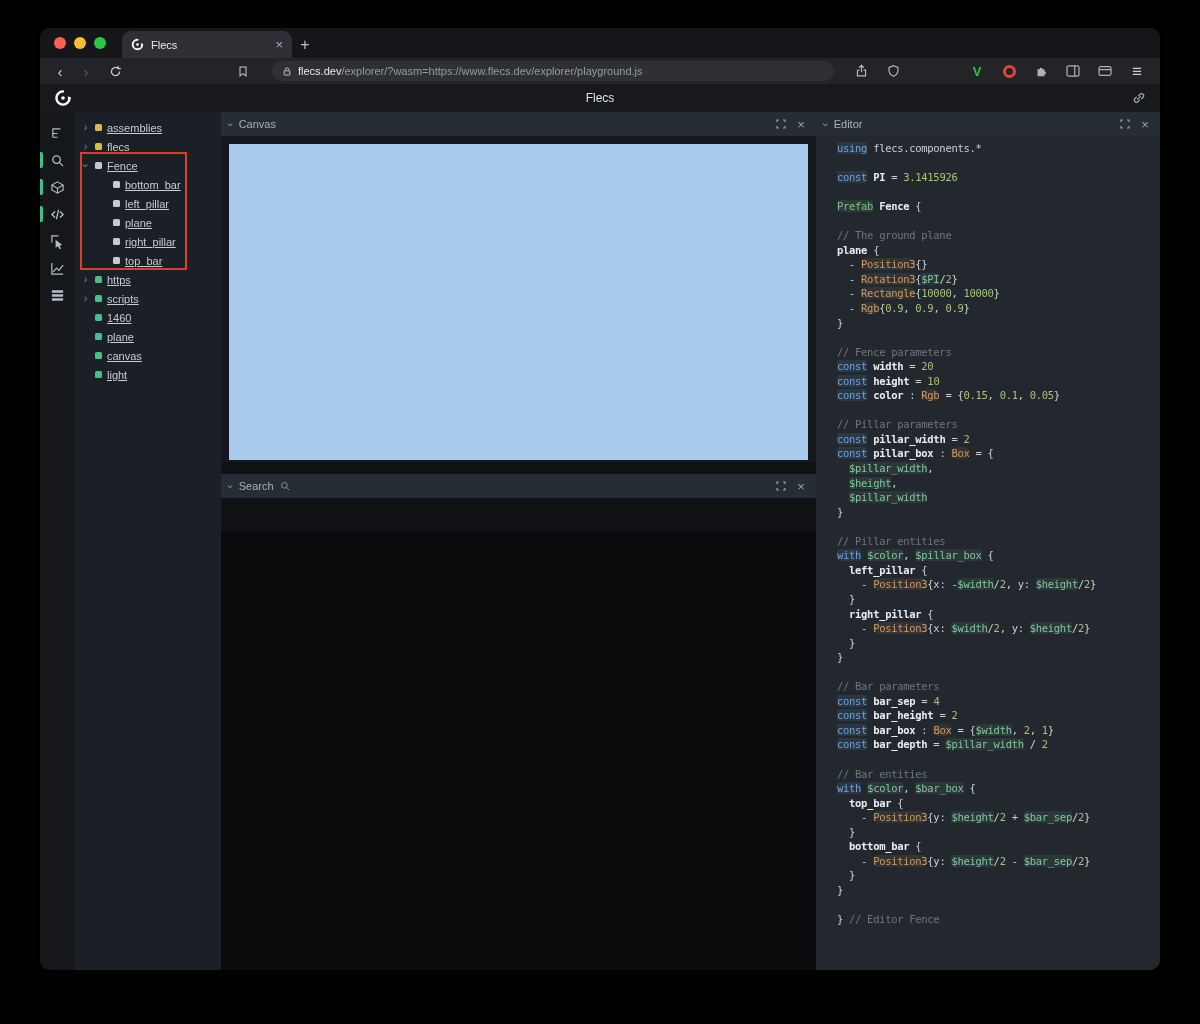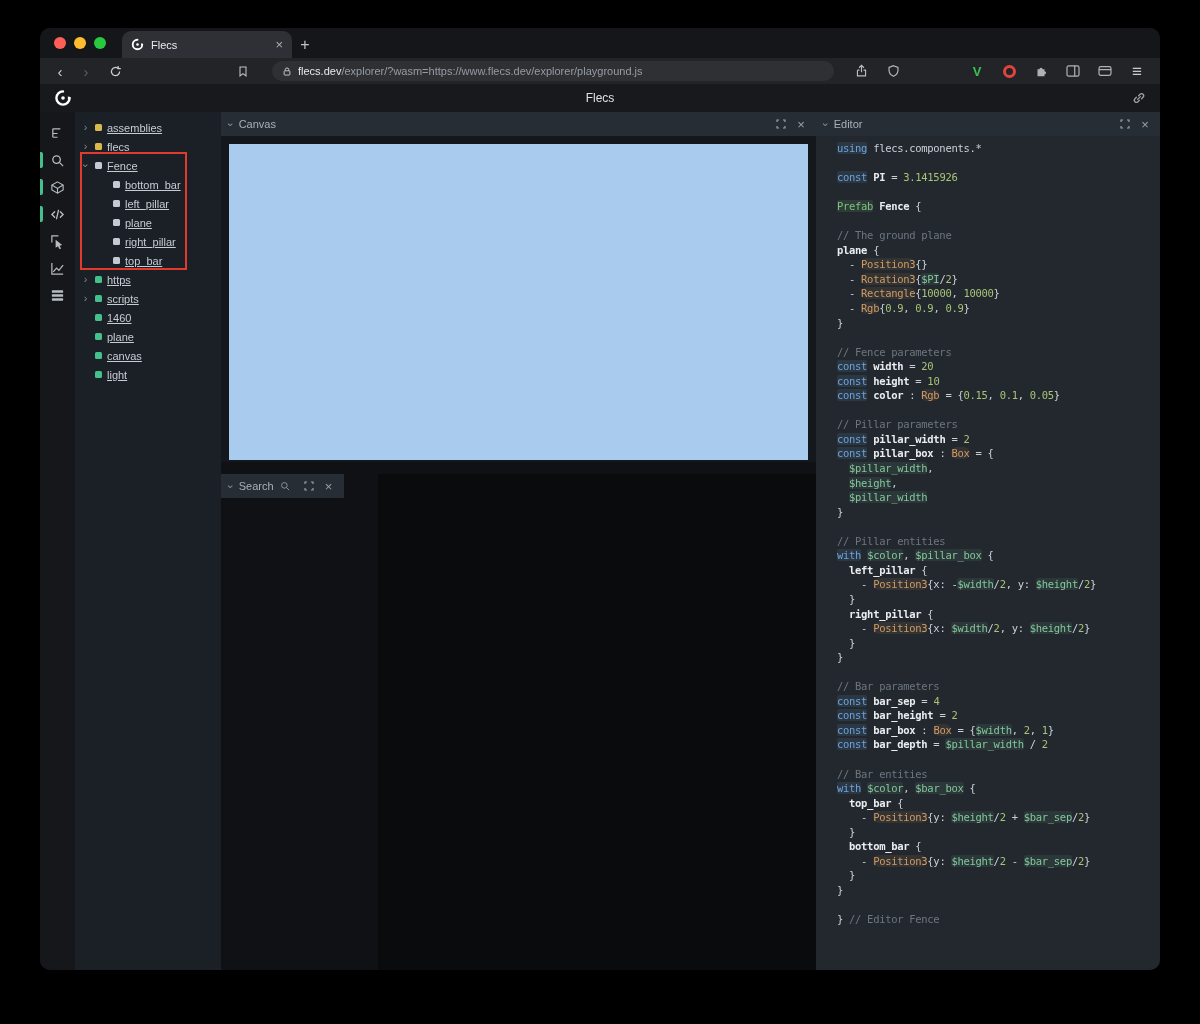--- a/index.html
+++ b/index.html
@@ -64,21 +64,21 @@
   .panel-header { height:24px; background:#272d34; display:flex; align-items:center; gap:6px; padding:0 8px; flex:none; }
   .chev { color:#8a929b; font-size:11px; transform:rotate(90deg); display:inline-block; line-height:1; }
   .panel-title { font-size:11px; color:#a8b0b8; }
   .ph-spacer { flex:1; }
   .phbtn { display:flex; align-items:center; justify-content:center; width:14px; height:14px; color:#9aa1a9; }
 
   .canvas-panel { height:350px; display:flex; flex-direction:column; background:#14171b; flex:none; }
   .canvas-body { flex:1; padding:8px 8px 2px; }
   .canvas-view { width:100%; height:100%; background:#a9cbee; }
   .center-gap { height:12px; flex:none; }
-  .search-panel { flex:1; display:flex; flex-direction:row; min-height:0;gap:34px; }
+  .search-panel { flex:1; display:flex; flex-direction:column; min-height:0;gap:34px; }
   .search-body { flex:1; background:#0a0b0d; }
 
   .editor-col { width:344px; display:flex; flex-direction:column; background:#23282e; flex:none; }
   .code { flex:1; padding:5px 10px; font-family:"DejaVu Sans Mono", monospace;
     font-size:10.5px; line-height:14.55px; letter-spacing:-0.3px; overflow:hidden; }
   .code-line { white-space:pre; height:14.55px;padding-left:11px; }
   .tok-pl { color:#c9d1d8; }
   .tok-cm { color:#6c7680; }
   .tok-kw { color:#6aa3dc; background:rgba(106,163,220,.13); border-radius:2px; }
   .tok-type { color:#cf9a62; background:rgba(207,154,98,.10); border-radius:6px; }

